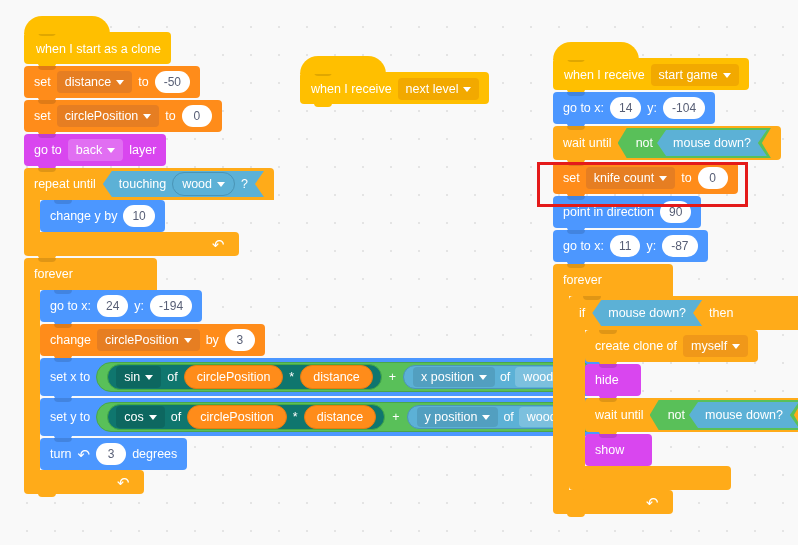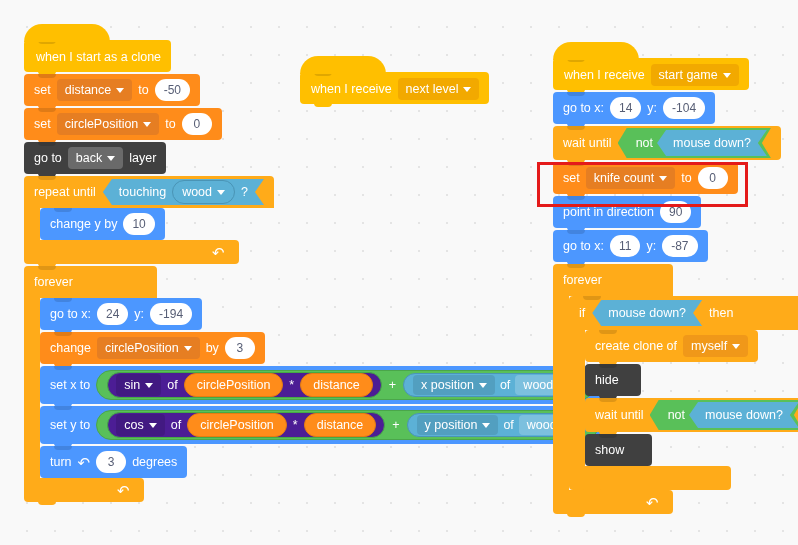--- a/index.html
+++ b/index.html
@@ -46,21 +46,21 @@
     left:14px; top:0px;
     width:18px; height:4px;
     border-radius: 0 0 4px 4px;
     background: rgba(0,0,0,0.12);
   }
 
   
   .c-events  { background:#ffbf00; }
   .c-control { background:#ffab19; }
   .c-motion  { background:#4c97ff; }
-  .c-looks   { background:#404040; }
+  .c-looks   { background:#d946ef; }
   .c-vars    { background:#ff8c1a; }
 
   
   .hat {
     position: relative;
     border-radius: 4px 4px 4px 4px;
     padding-top: 2px;
     padding-left: 11px;
   }
   .hat-top {
@@ -158,21 +158,21 @@
     gap: 7px;
     background: #59c059;
     border: 1px solid #4aa64a;
     border-radius: 16px;
     height: 30px;
     padding: 0 10px;
     color: #fff;
     font-size: 12.5px;
   }
   .opgroup.inner {
-    background: #4c1d95;
+    background: #0f766e;
     border-color: #46a846;
     height: 26px;
     border-radius: 14px;
     padding: 0 8px;
     gap: 6px;
   }
 
   
   .cblock { position: relative; width: max-content; }
   .cblock .chead {
@@ -217,21 +217,21 @@
   .redbox {
     position: absolute;
     border: 3px solid #e41a1a;
     background: transparent;
     pointer-events: none;
   }
 </style>
 </head>
 <body>
 
-<div class="script" style="left:24px; top:40px;">
+<div class="script" style="left:24px; top:32px;">
 
   <div class="blk hat c-events stack" style="height:32px; padding-left:12px;">
     <div class="hat-top"></div>
     <span>when I start as a clone</span>
   </div>
 
   <div class="blk c-vars stack" style="margin-top:2px;">
     <span>set</span>
     <span class="field">
       <span>distance</span>

